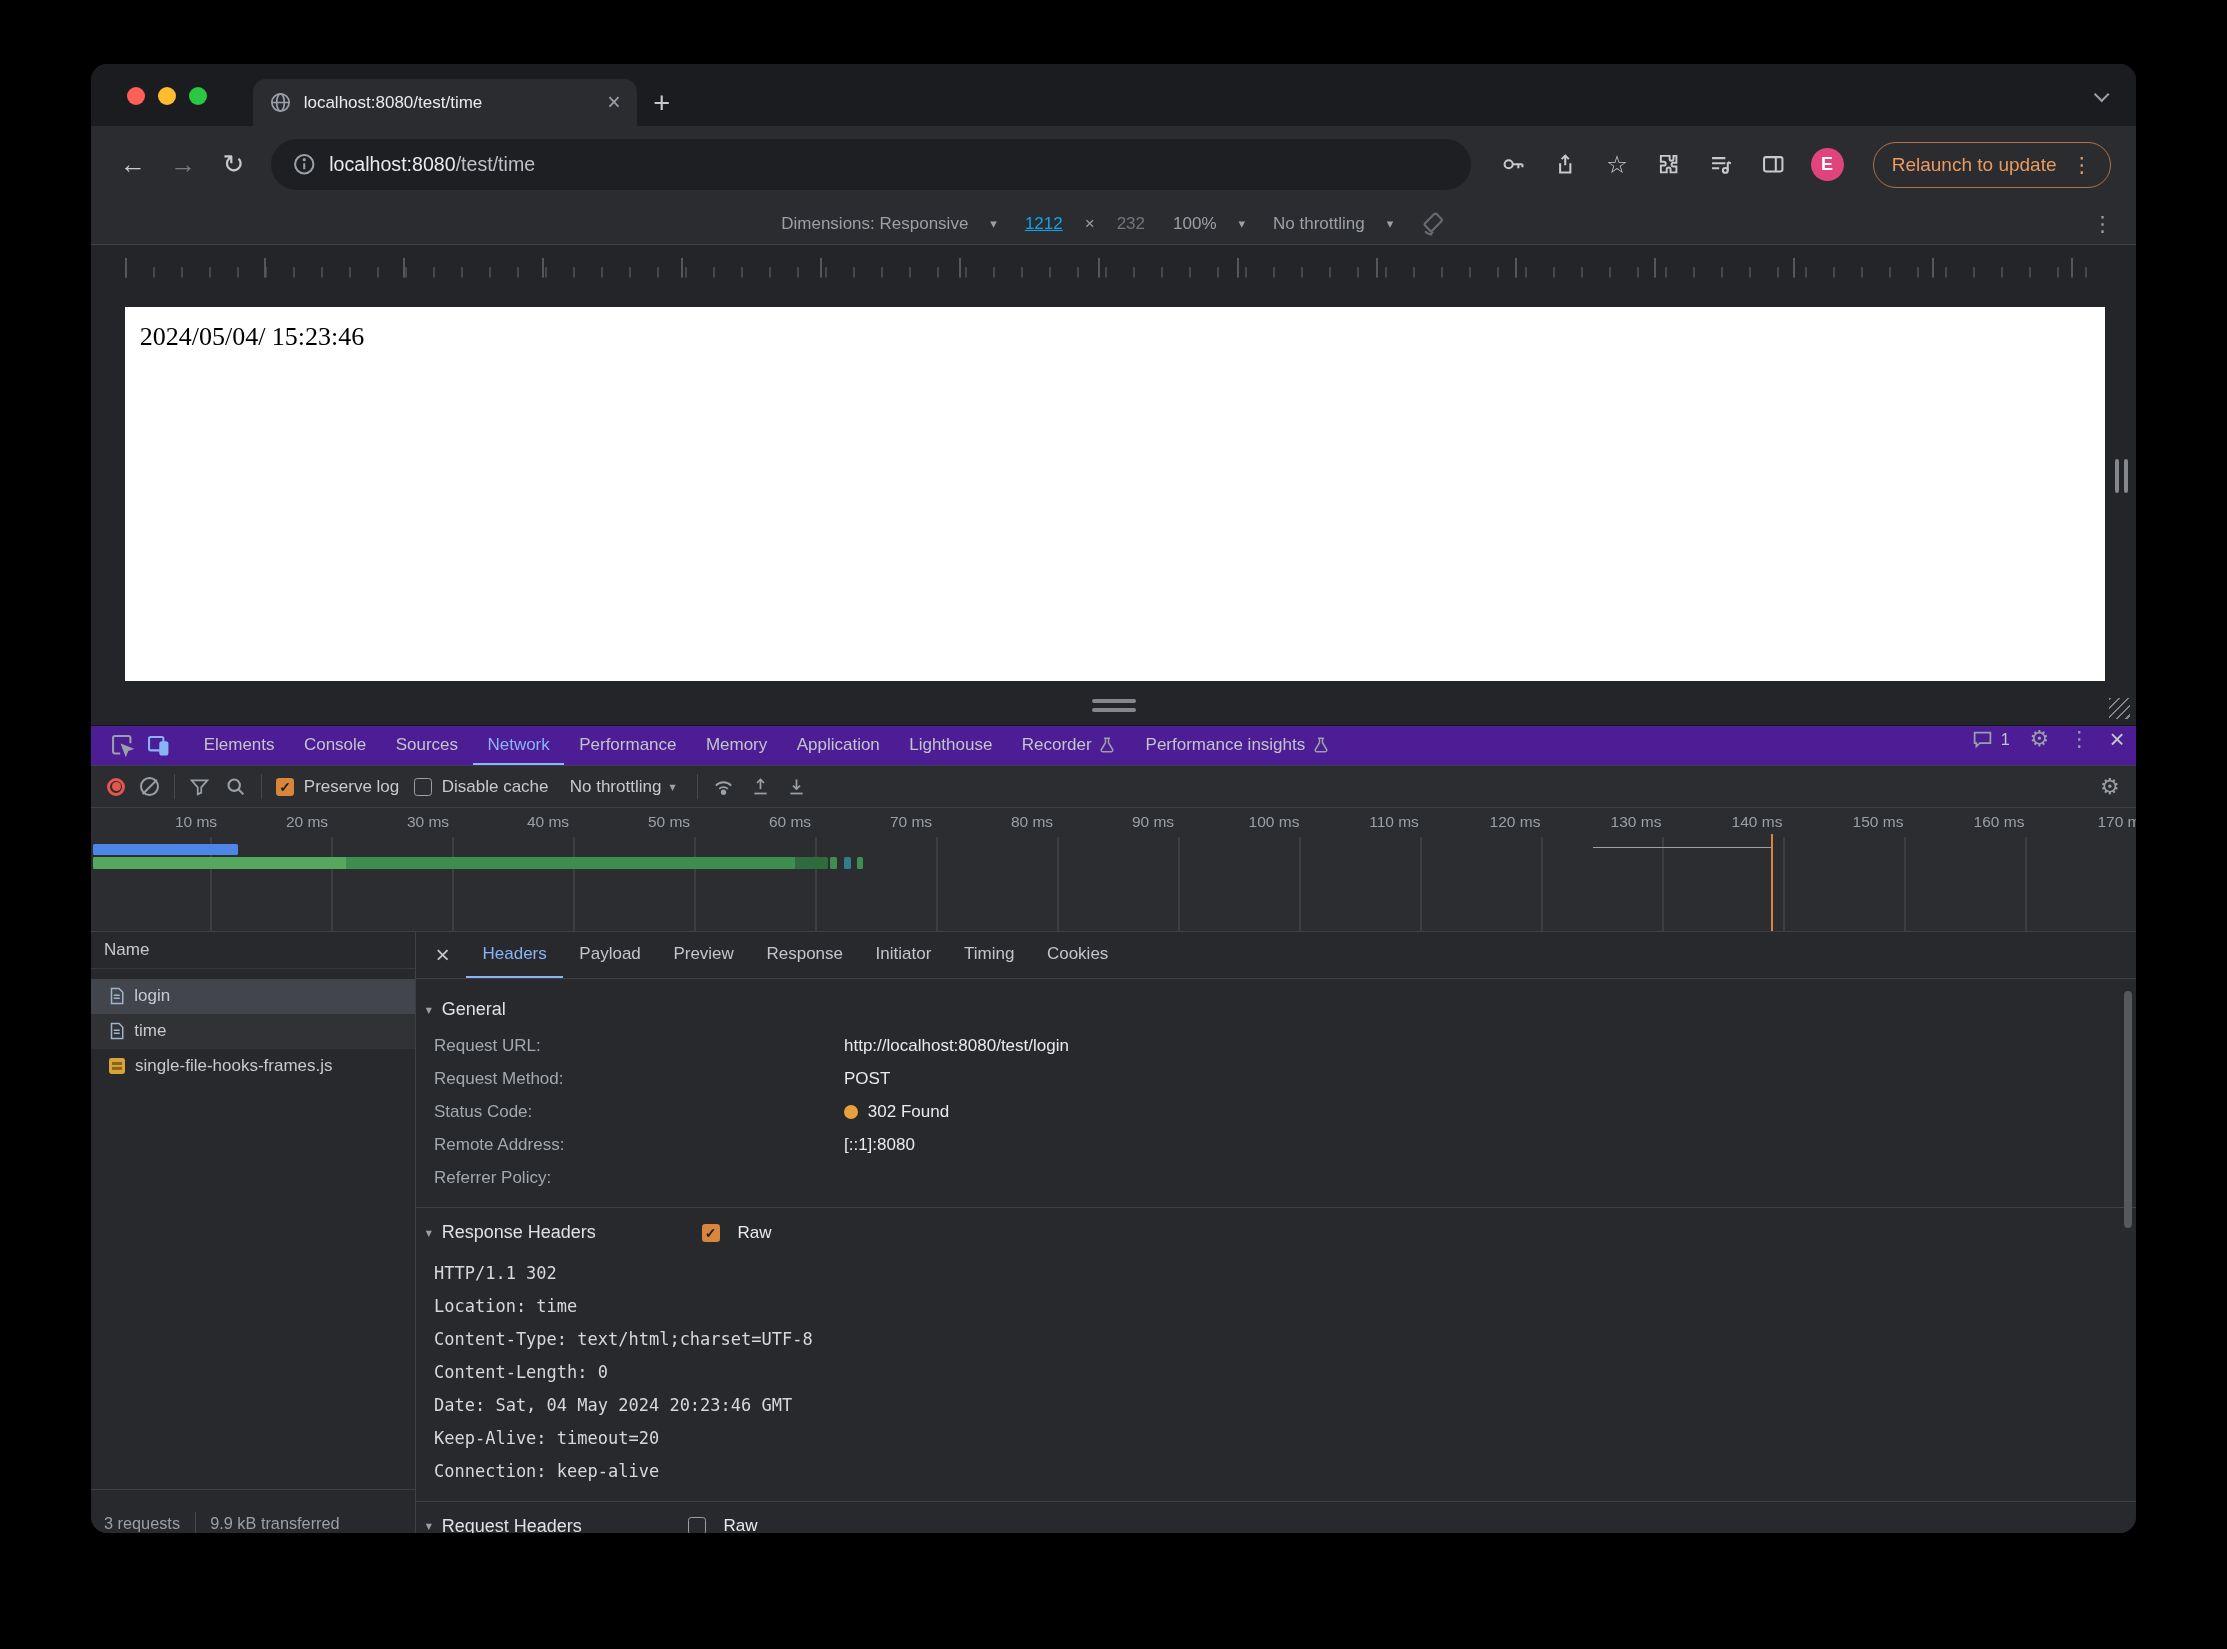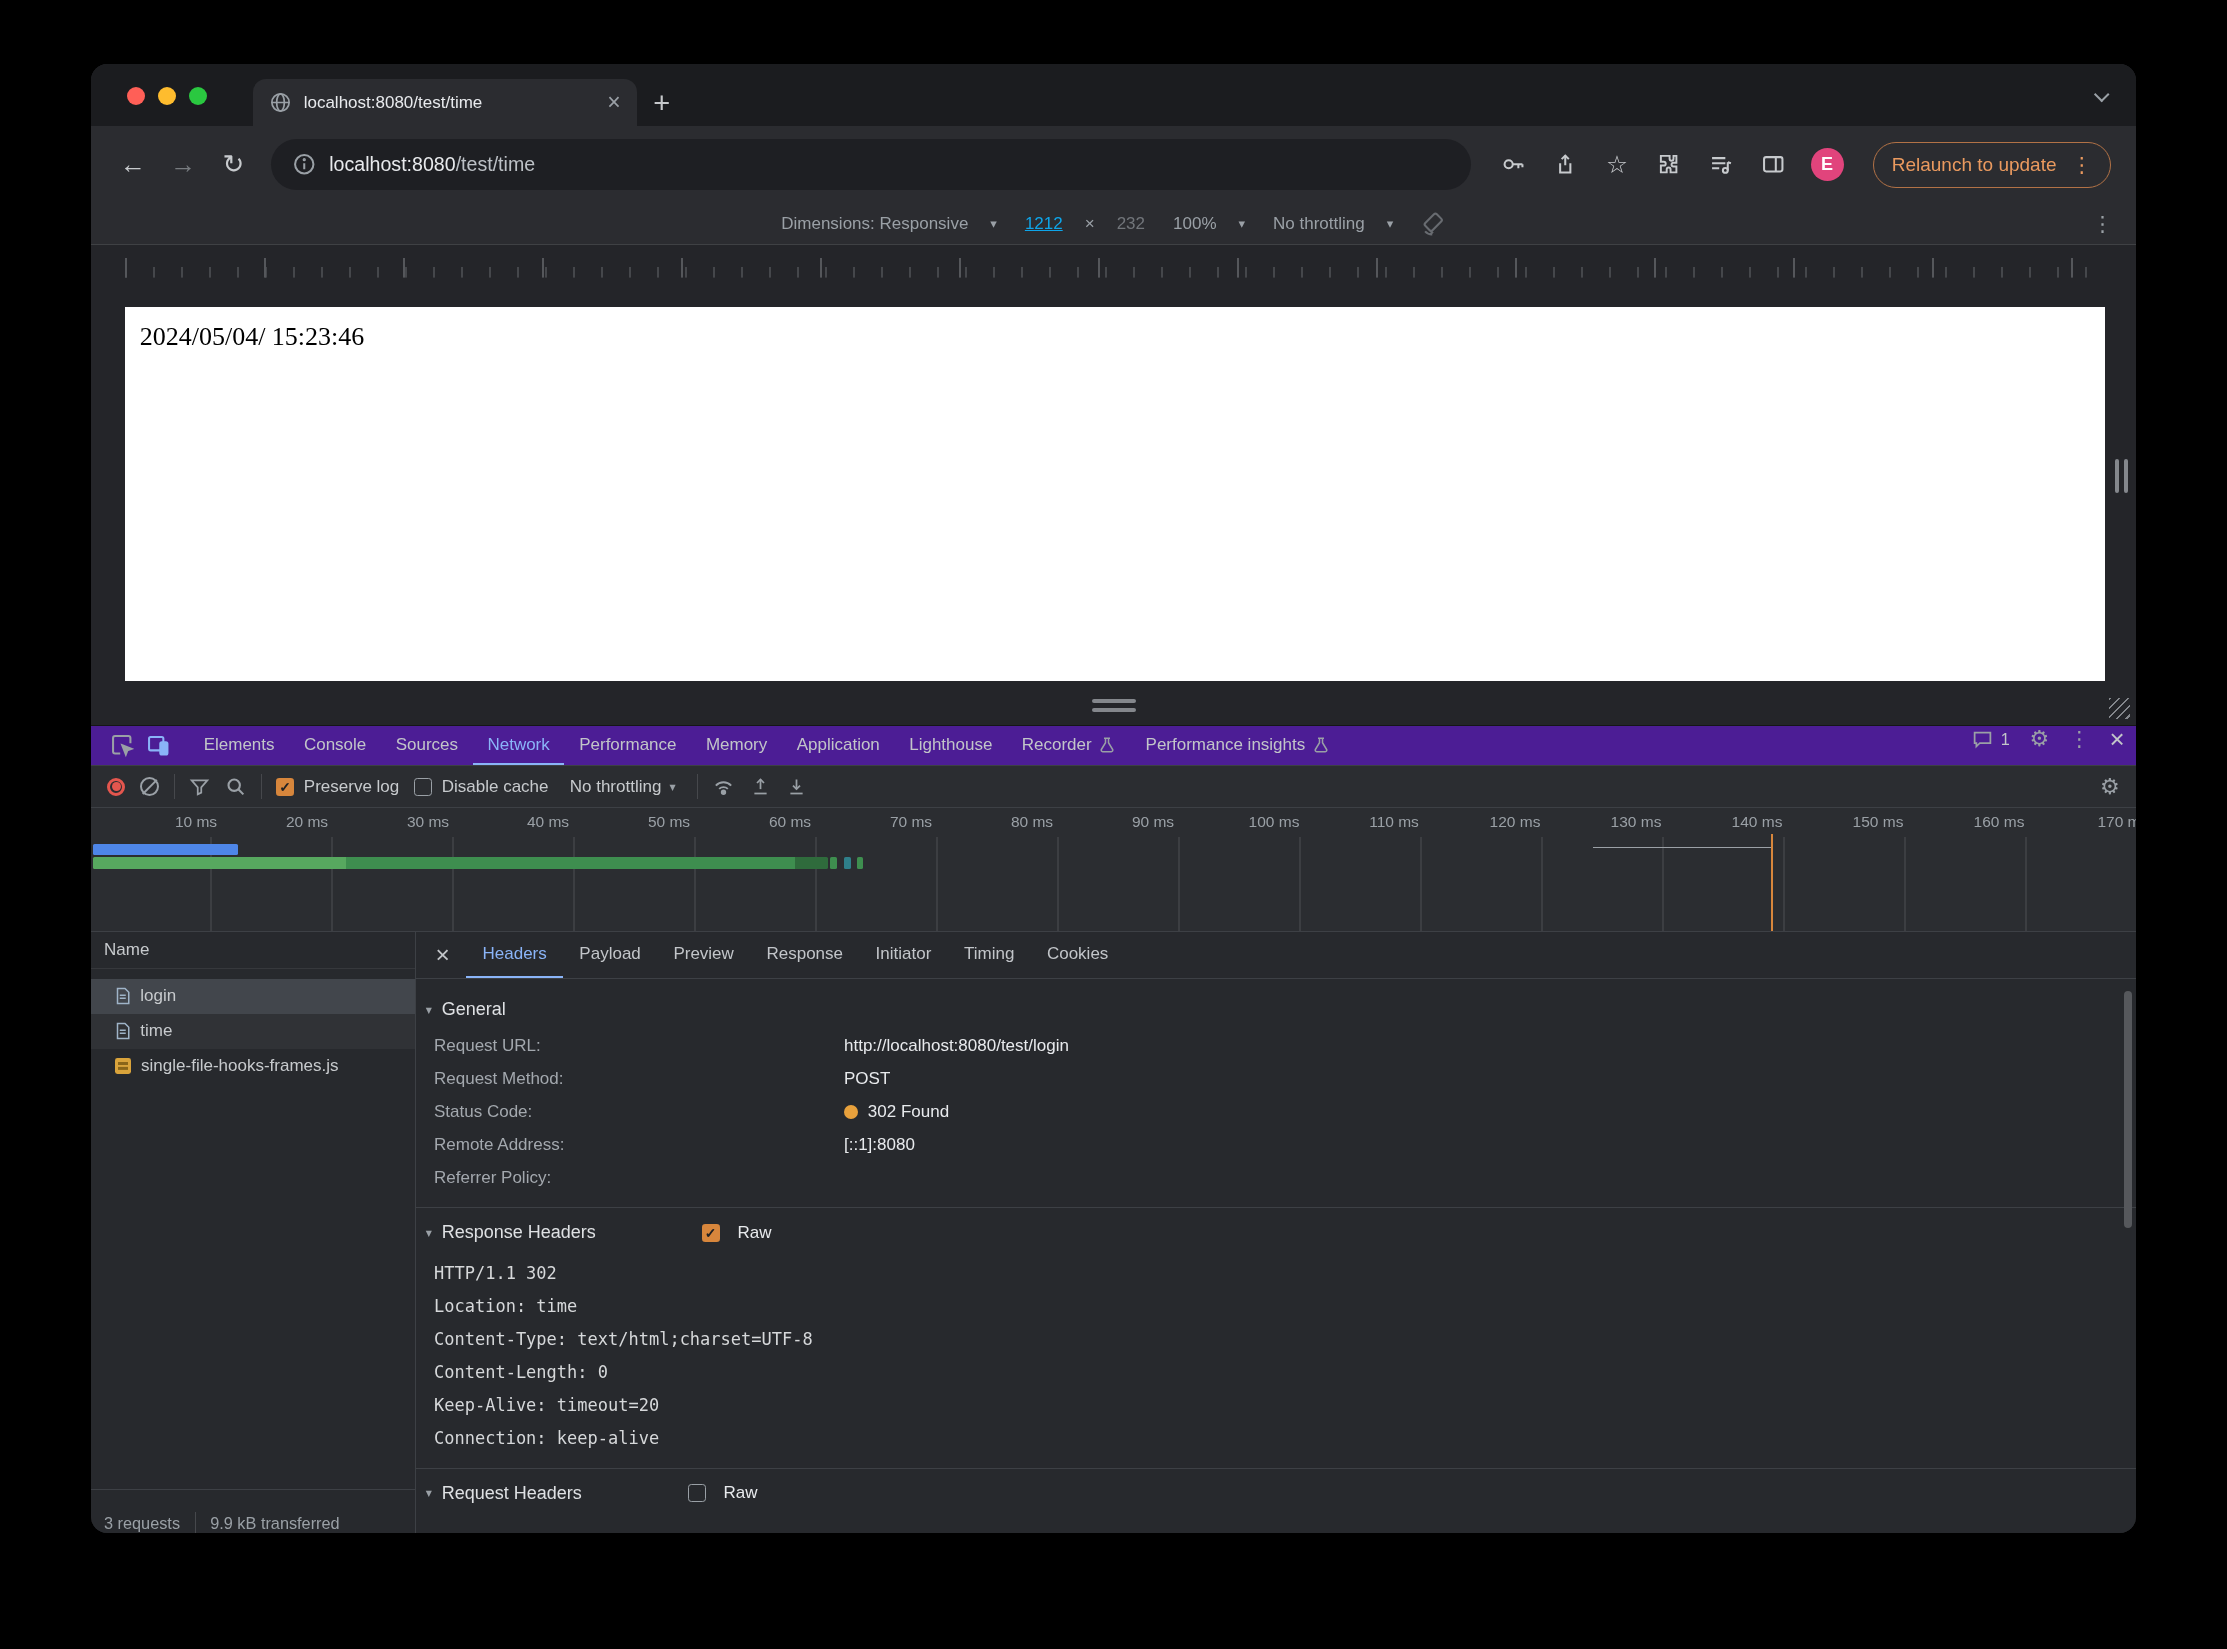--- a/index.html
+++ b/index.html
@@ -108,21 +108,21 @@
   .tick3{ left:766px; top:20.4px; width:5.7px; height:11.4px; background:#3e8e4f; }
   .measure{ position:absolute; left:1502px; top:9.8px; width:180px; height:1.6px; background:#9ba0a6; }
   .orange-line{ position:absolute; left:1680px; top:26px; bottom:0; width:2.4px; background:#d7863c; }
 
   
   .dt-main{ flex:1; display:flex; min-height:0; }
   .req-panel{ width:325px; border-right:0.8px solid #3d4045; display:flex; flex-direction:column; flex:0 0 auto; }
   .req-header{ height:37px; border-bottom:0.8px solid #36383c; display:flex; align-items:center;
     padding-left:13px; color:#c7cacd; font-size:17px; }
   .req-list{ padding-top:9.8px; }
-  .req-row{ height:35px; display:flex; align-items:center; gap:9.8px; padding-left:24px; color:#c7cacd; font-size:17px; white-space:nowrap; }
+  .req-row{ height:35px; display:flex; align-items:center; gap:9.8px; padding-left:18px; color:#c7cacd; font-size:17px; white-space:nowrap; }
   .req-row.selected{ background:#42464c; }
   .req-row.stripe{ background:#303236; }
   .js-icon{ width:16.3px; height:16.3px; border-radius:2.4px; background:#d9a33b; position:relative; flex:0 0 auto; }
   .js-icon::after{ content:""; position:absolute; left:3.3px; top:4.1px; width:9.8px; height:2.4px; background:#8a6519; box-shadow:0 4.9px 0 #8a6519; }
   .req-footer{ margin-top:auto; height:44px; border-top:0.8px solid #3d4045; display:flex; align-items:flex-end;
     gap:14.7px; padding-left:13px; color:#9aa0a6; font-size:16.3px; }
   .foot-sep{ width:0.8px; height:21px; background:#46484c; }
 
   .detail-panel{ flex:1; display:flex; flex-direction:column; min-width:0; position:relative; }
   .detail-tabs{ height:47px; border-bottom:0.8px solid #3d4045; display:flex; align-items:center; padding:0 8.2px 0 19.6px; flex:0 0 auto; }
@@ -495,20 +495,21 @@
             <span>Response Headers</span>
             <span class="checkbox checked raw-cb">✓</span>
             <span class="raw-label">Raw</span>
           </div>
 
           <div class="raw-block">
             <div>HTTP/1.1 302</div>
             <div>Location: time</div>
             <div>Content-Type: text/html;charset=UTF-8</div>
             <div>Content-Length: 0</div>
+            <div>Date: Sat, 04 May 2024 20:23:46 GMT</div>
             <div>Keep-Alive: timeout=20</div>
             <div>Connection: keep-alive</div>
           </div>
 
           <div class="divider"></div>
 
           <div class="sect-header">
             <span class="tri">▾</span>
             <span>Request Headers</span>
             <span class="checkbox unchecked raw-cb"></span>

